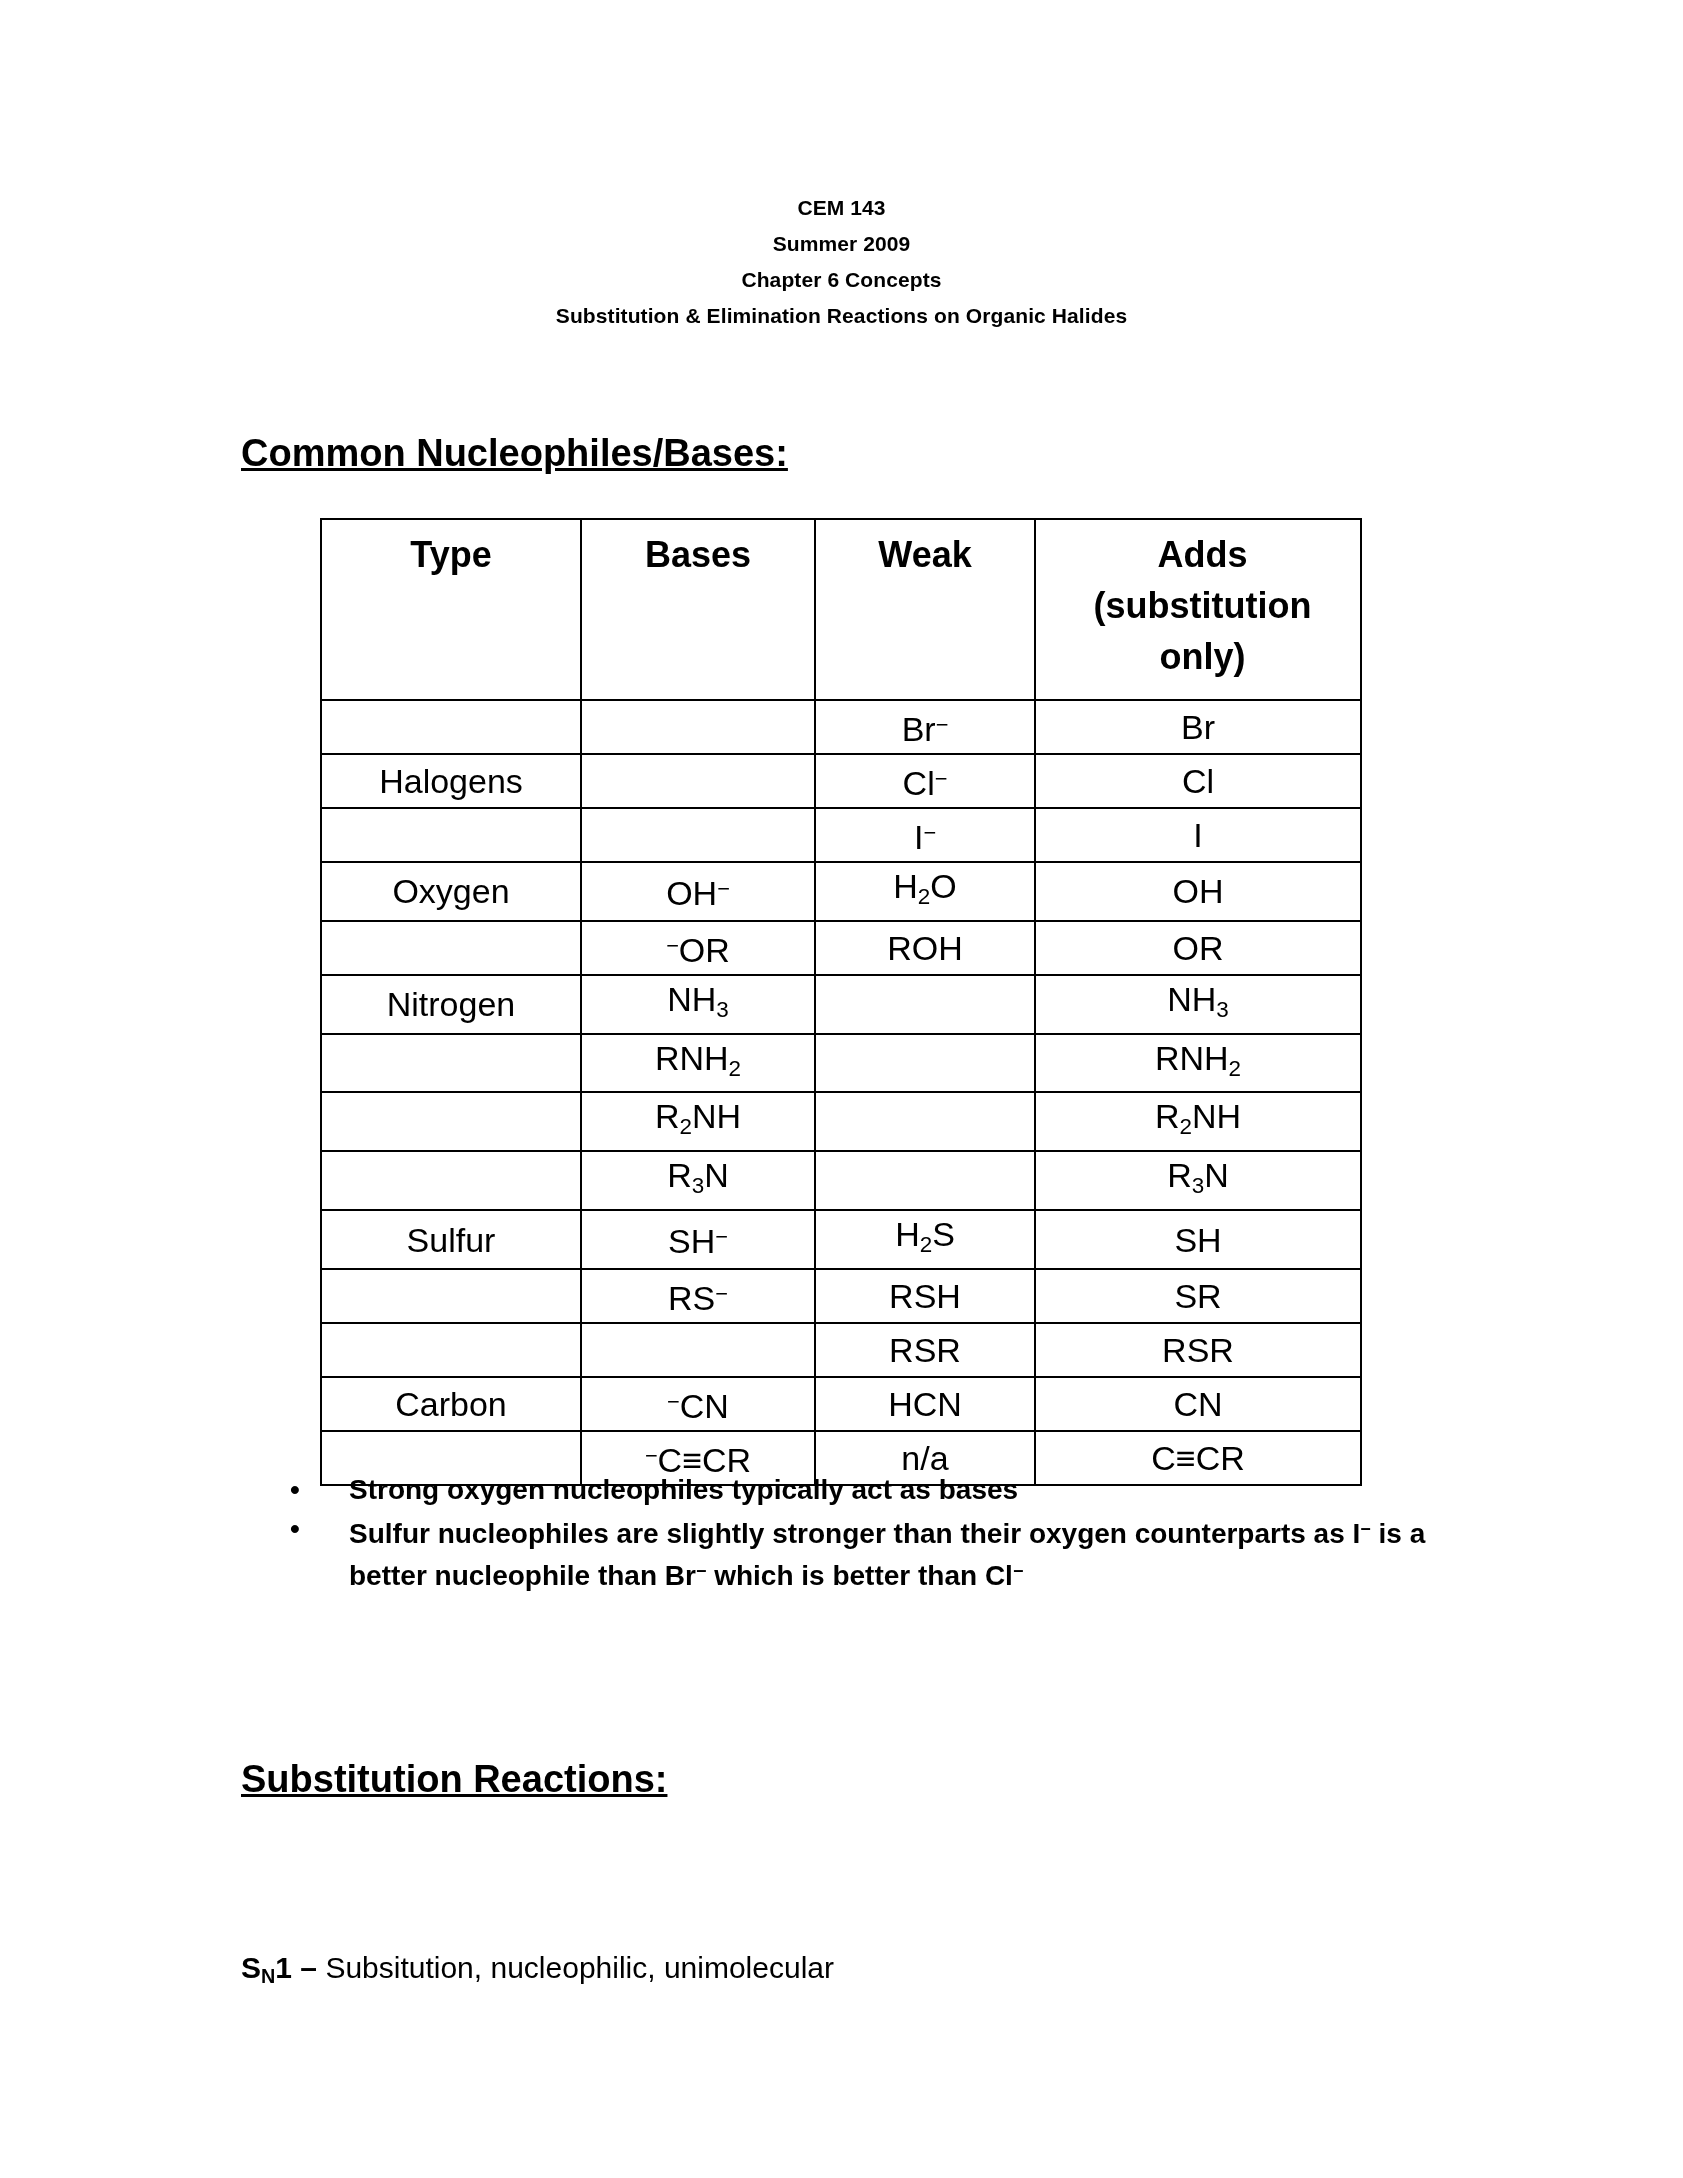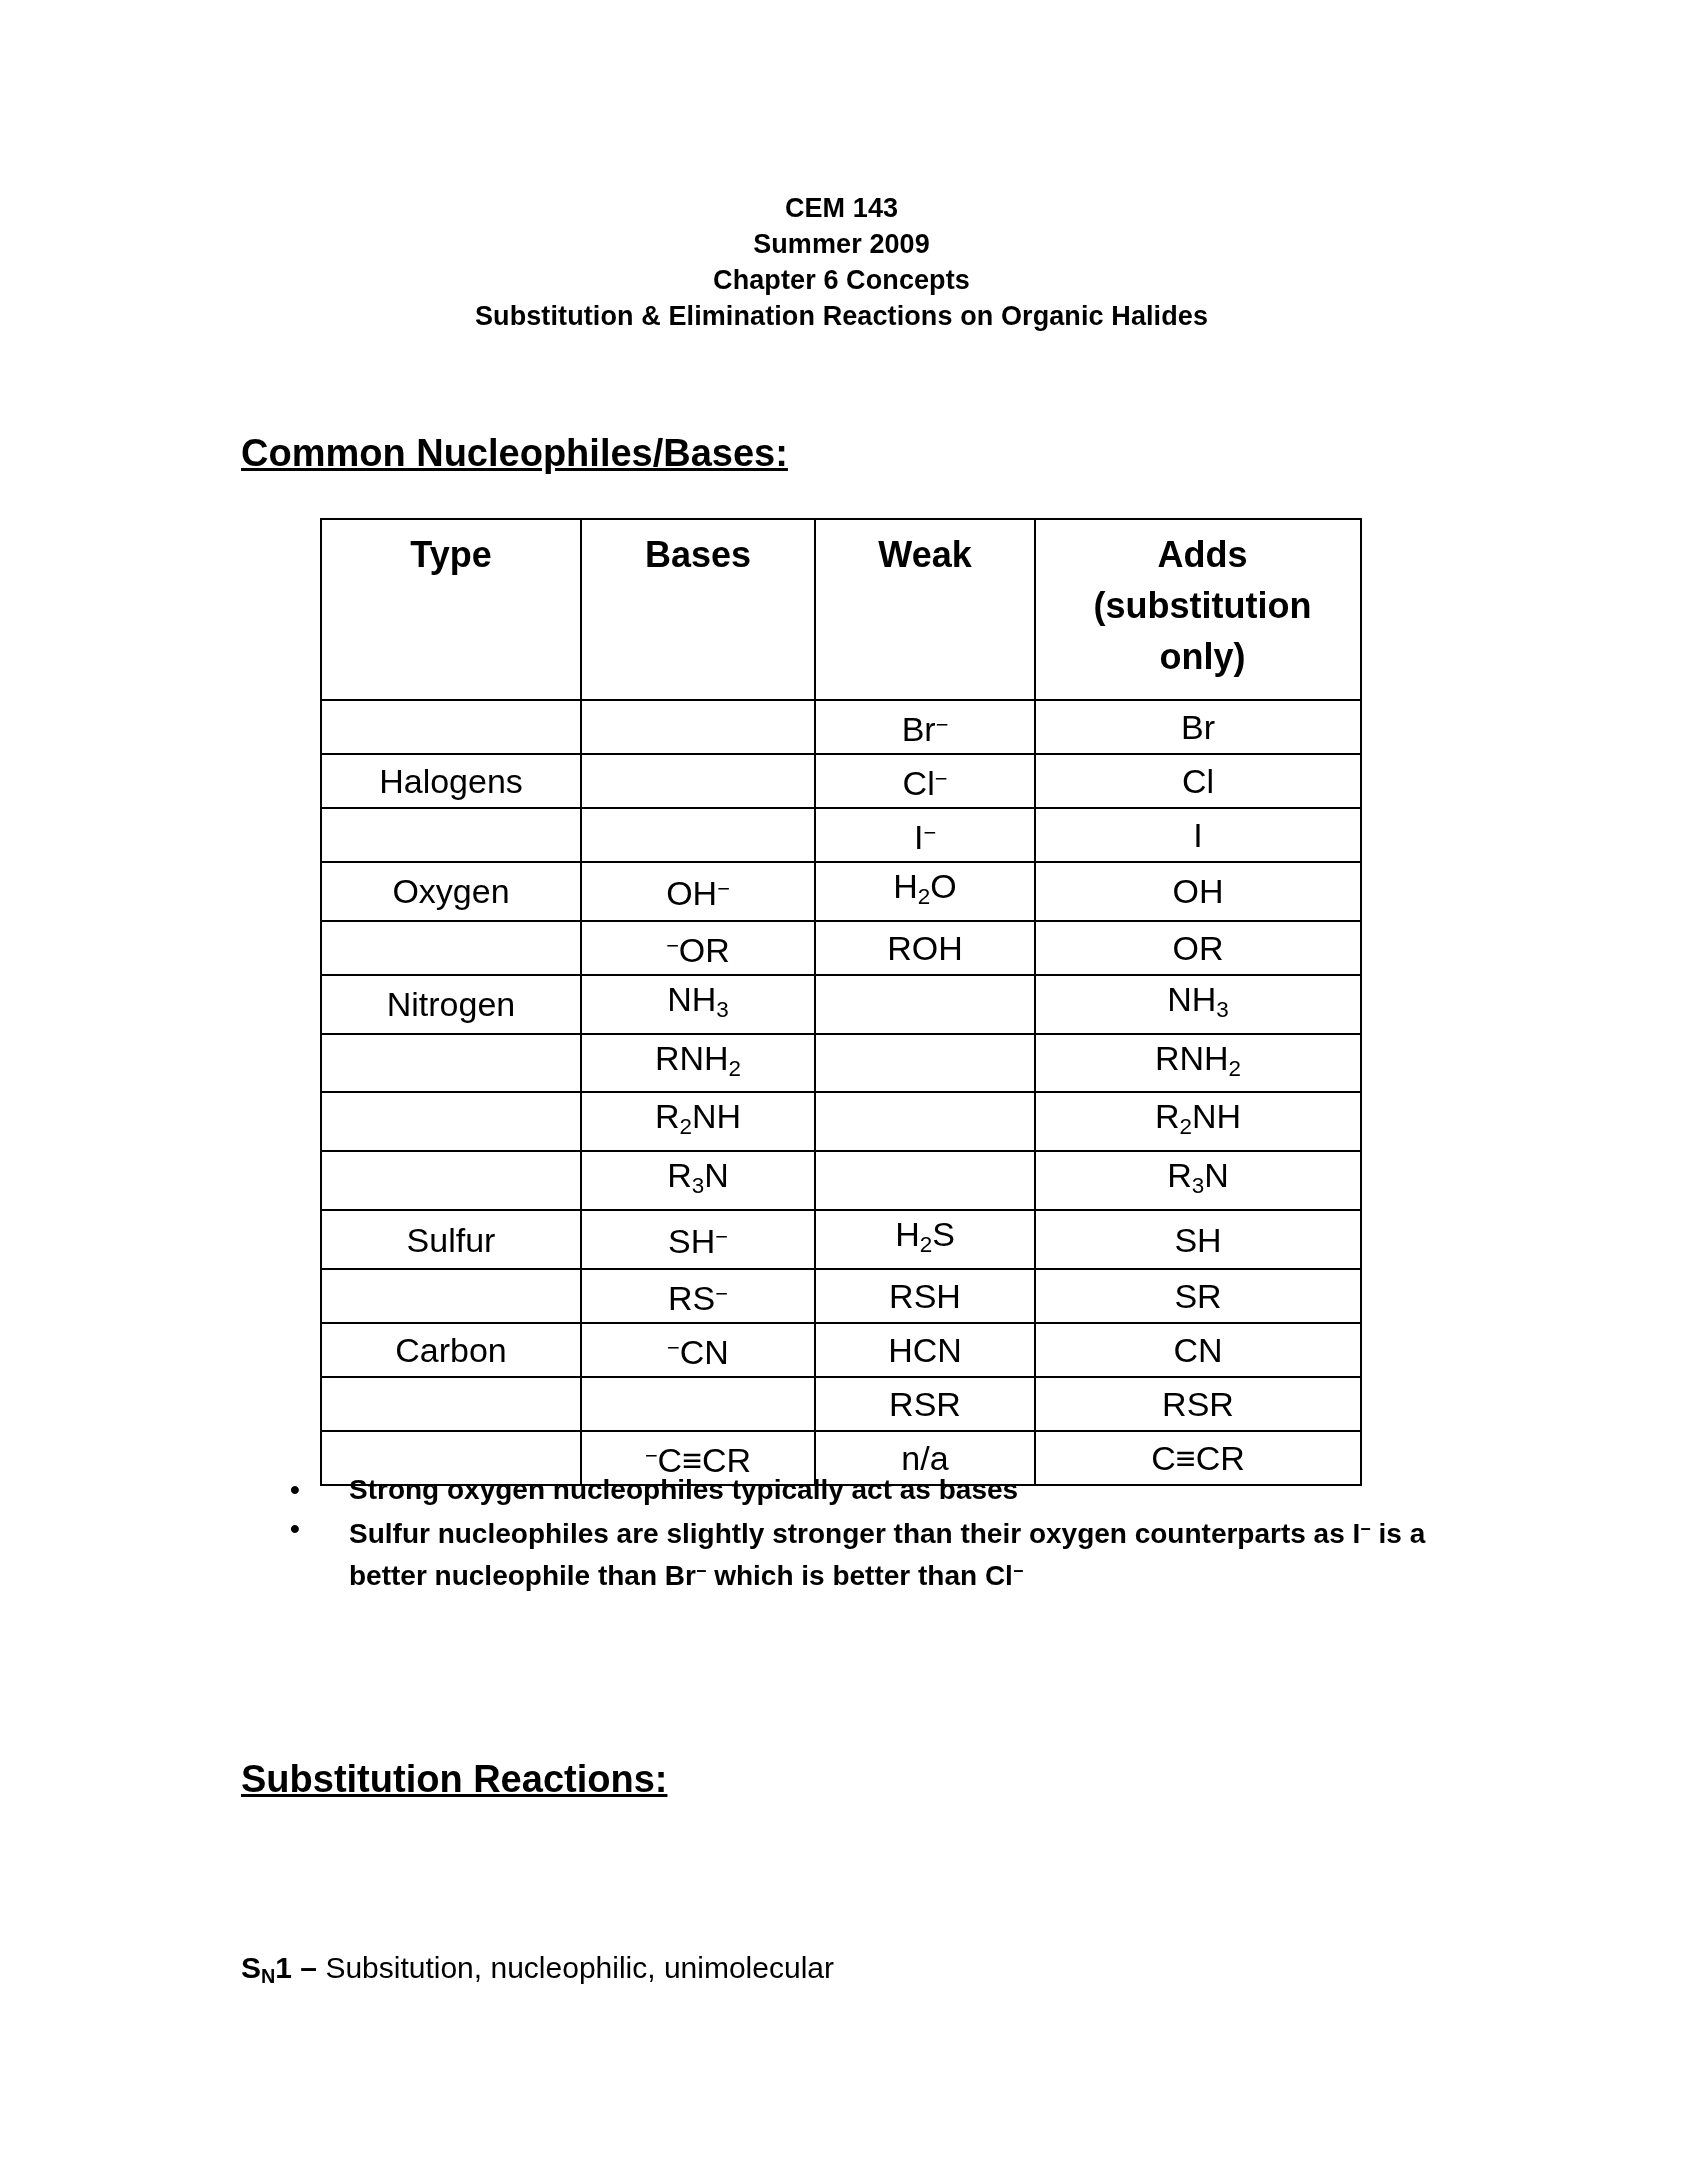--- a/index.html
+++ b/index.html
@@ -24,21 +24,21 @@
   }
 
   
   .doc-header {
     position: absolute;
     top: 190px;
     left: 0;
     width: 1683px;
     text-align: center;
     font-weight: bold;
-    font-size: 27px;
+    font-size: 21px;
     line-height: 36px;
     letter-spacing: 0.1px;
   }
   .doc-header .hline { display: block; white-space: nowrap; }
 
   
   .section-heading {
     position: absolute;
     left: 241px;
     font-weight: bold;
@@ -231,33 +231,33 @@
           <td>H<sub>2</sub>S</td>
           <td>SH</td>
         </tr>
         <tr>
           <td></td>
           <td>RS<sup>−</sup></td>
           <td>RSH</td>
           <td>SR</td>
         </tr>
         <tr>
+          <td></td>
+          <td></td>
+          <td>RSR</td>
+          <td>RSR</td>
+        </tr>
+        <tr>
           <td>Carbon</td>
           <td><sup>−</sup>CN</td>
           <td>HCN</td>
           <td>CN</td>
         </tr>
         <tr>
           <td></td>
-          <td></td>
-          <td>RSR</td>
-          <td>RSR</td>
-        </tr>
-        <tr>
-          <td></td>
           <td><sup>−</sup>C≡CR</td>
           <td>n/a</td>
           <td>C≡CR</td>
         </tr>
       </tbody>
   </table>
 
   <ul class="bullets" id="bullet-list">
       <li><span class="dot">•</span><span>Strong oxygen nucleophiles typically act as bases</span></li>
       <li><span class="dot">•</span><span>Sulfur nucleophiles are slightly stronger than their oxygen counterparts as I<sup>−</sup> is a better nucleophile than Br<sup>−</sup> which is better than Cl<sup>−</sup></span></li>

